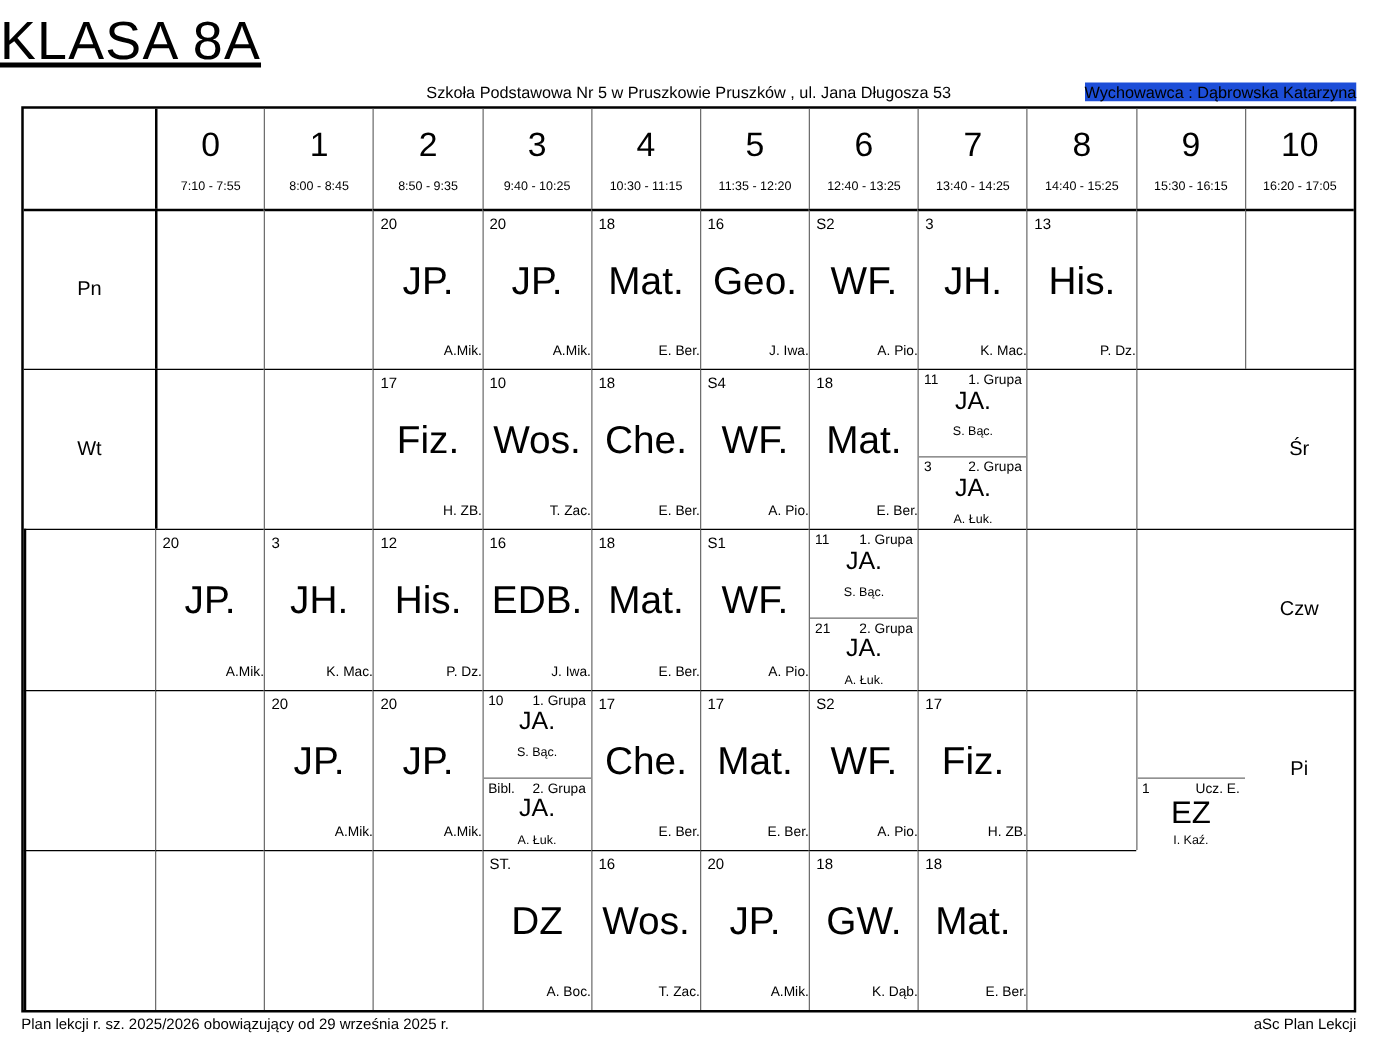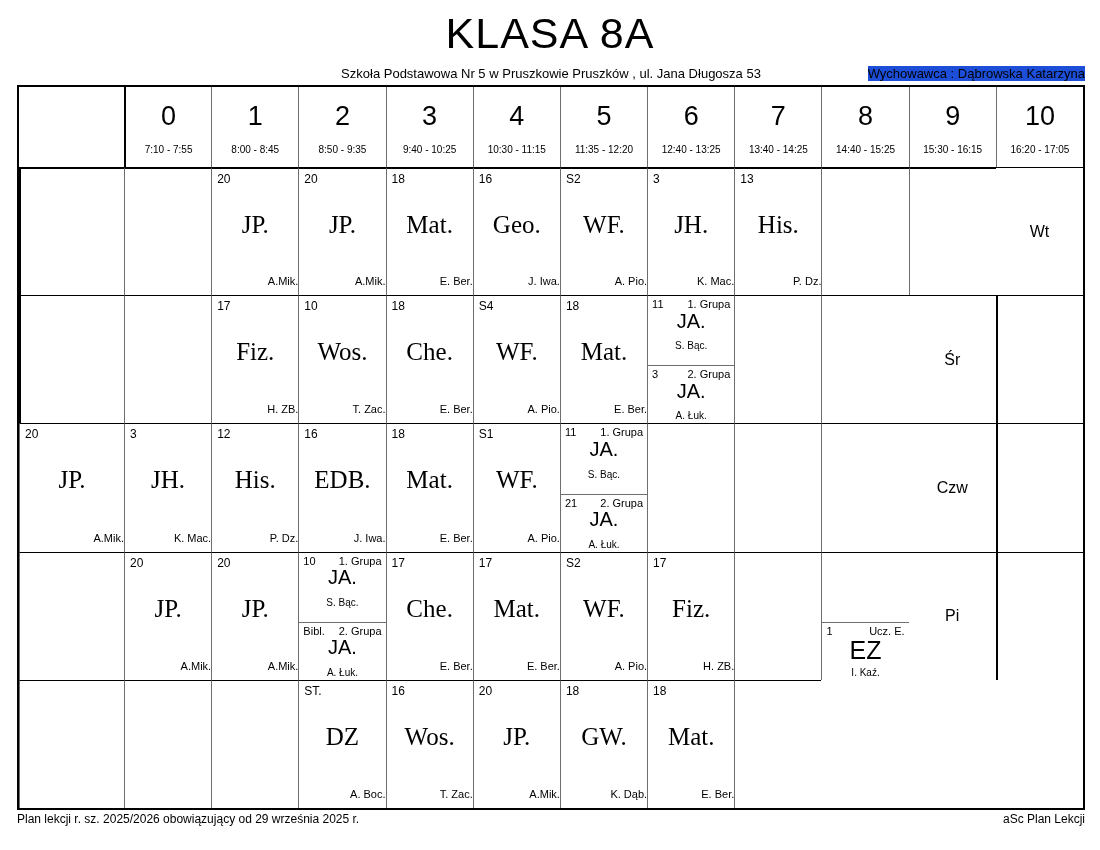--- a/index.html
+++ b/index.html
@@ -9,24 +9,25 @@
     width: 1100px;
     height: 850px;
     position: relative;
     overflow: hidden;
   }
   .page { position: absolute; inset: 0; }
 
   .title {
     position: absolute;
     top: 10px; left: 0; right: 0;
-    text-align: center;
+    text-align: left;
     font-size: 43px;
     line-height: 1.1;
     letter-spacing: 1px;
+    text-decoration: underline;
   }
   .subhead {
     position: absolute;
     top: 66px; left: 17px; width: 1068px; height: 18px;
   }
   .school {
     position: absolute; left: 0; right: 0;
     text-align: center;
     font-size: 13px;
   }
@@ -74,22 +75,21 @@
   .day-label { display: flex; align-items: center; justify-content: center; }
 
   .room {
     position: absolute; top: 3px; left: 5px;
     font-size: 12px;
   }
   .subject {
     position: absolute; top: 44%; left: 0; right: 0;
     transform: translateY(-50%);
     text-align: center;
-    font-size: 25px;
-    font-family: Liberation Serif, serif;
+    font-size: 31px;
   }
   .teacher {
     position: absolute; bottom: 8px; left: 0; right: 0;
     text-align: right;
     font-size: 11px;
   }
 
   .cell.split { display: flex; flex-direction: column; gap: 12px; }
   .sub { flex: 1 1 0; position: relative; min-height: 0; }
   .sub + .sub { border-top: 1px solid #6e6e6e; }
@@ -166,20 +166,23 @@
         <div class="period-time">14:40 - 15:25</div>
       </div>
       <div class="cell head">
         <div class="period-num">9</div>
         <div class="period-time">15:30 - 16:15</div>
       </div>
       <div class="cell head">
         <div class="period-num">10</div>
         <div class="period-time">16:20 - 17:05</div>
       </div>
+      <div class="cell first-col day-label row-first">
+        <div class="">Pn</div>
+      </div>
       <div class="cell row-first after-label"></div>
       <div class="cell row-first"></div>
       <div class="cell row-first">
         <div class="room">20</div>
         <div class="subject">JP.</div>
         <div class="teacher">A.Mik.</div>
       </div>
       <div class="cell row-first">
         <div class="room">20</div>
         <div class="subject">JP.</div>

